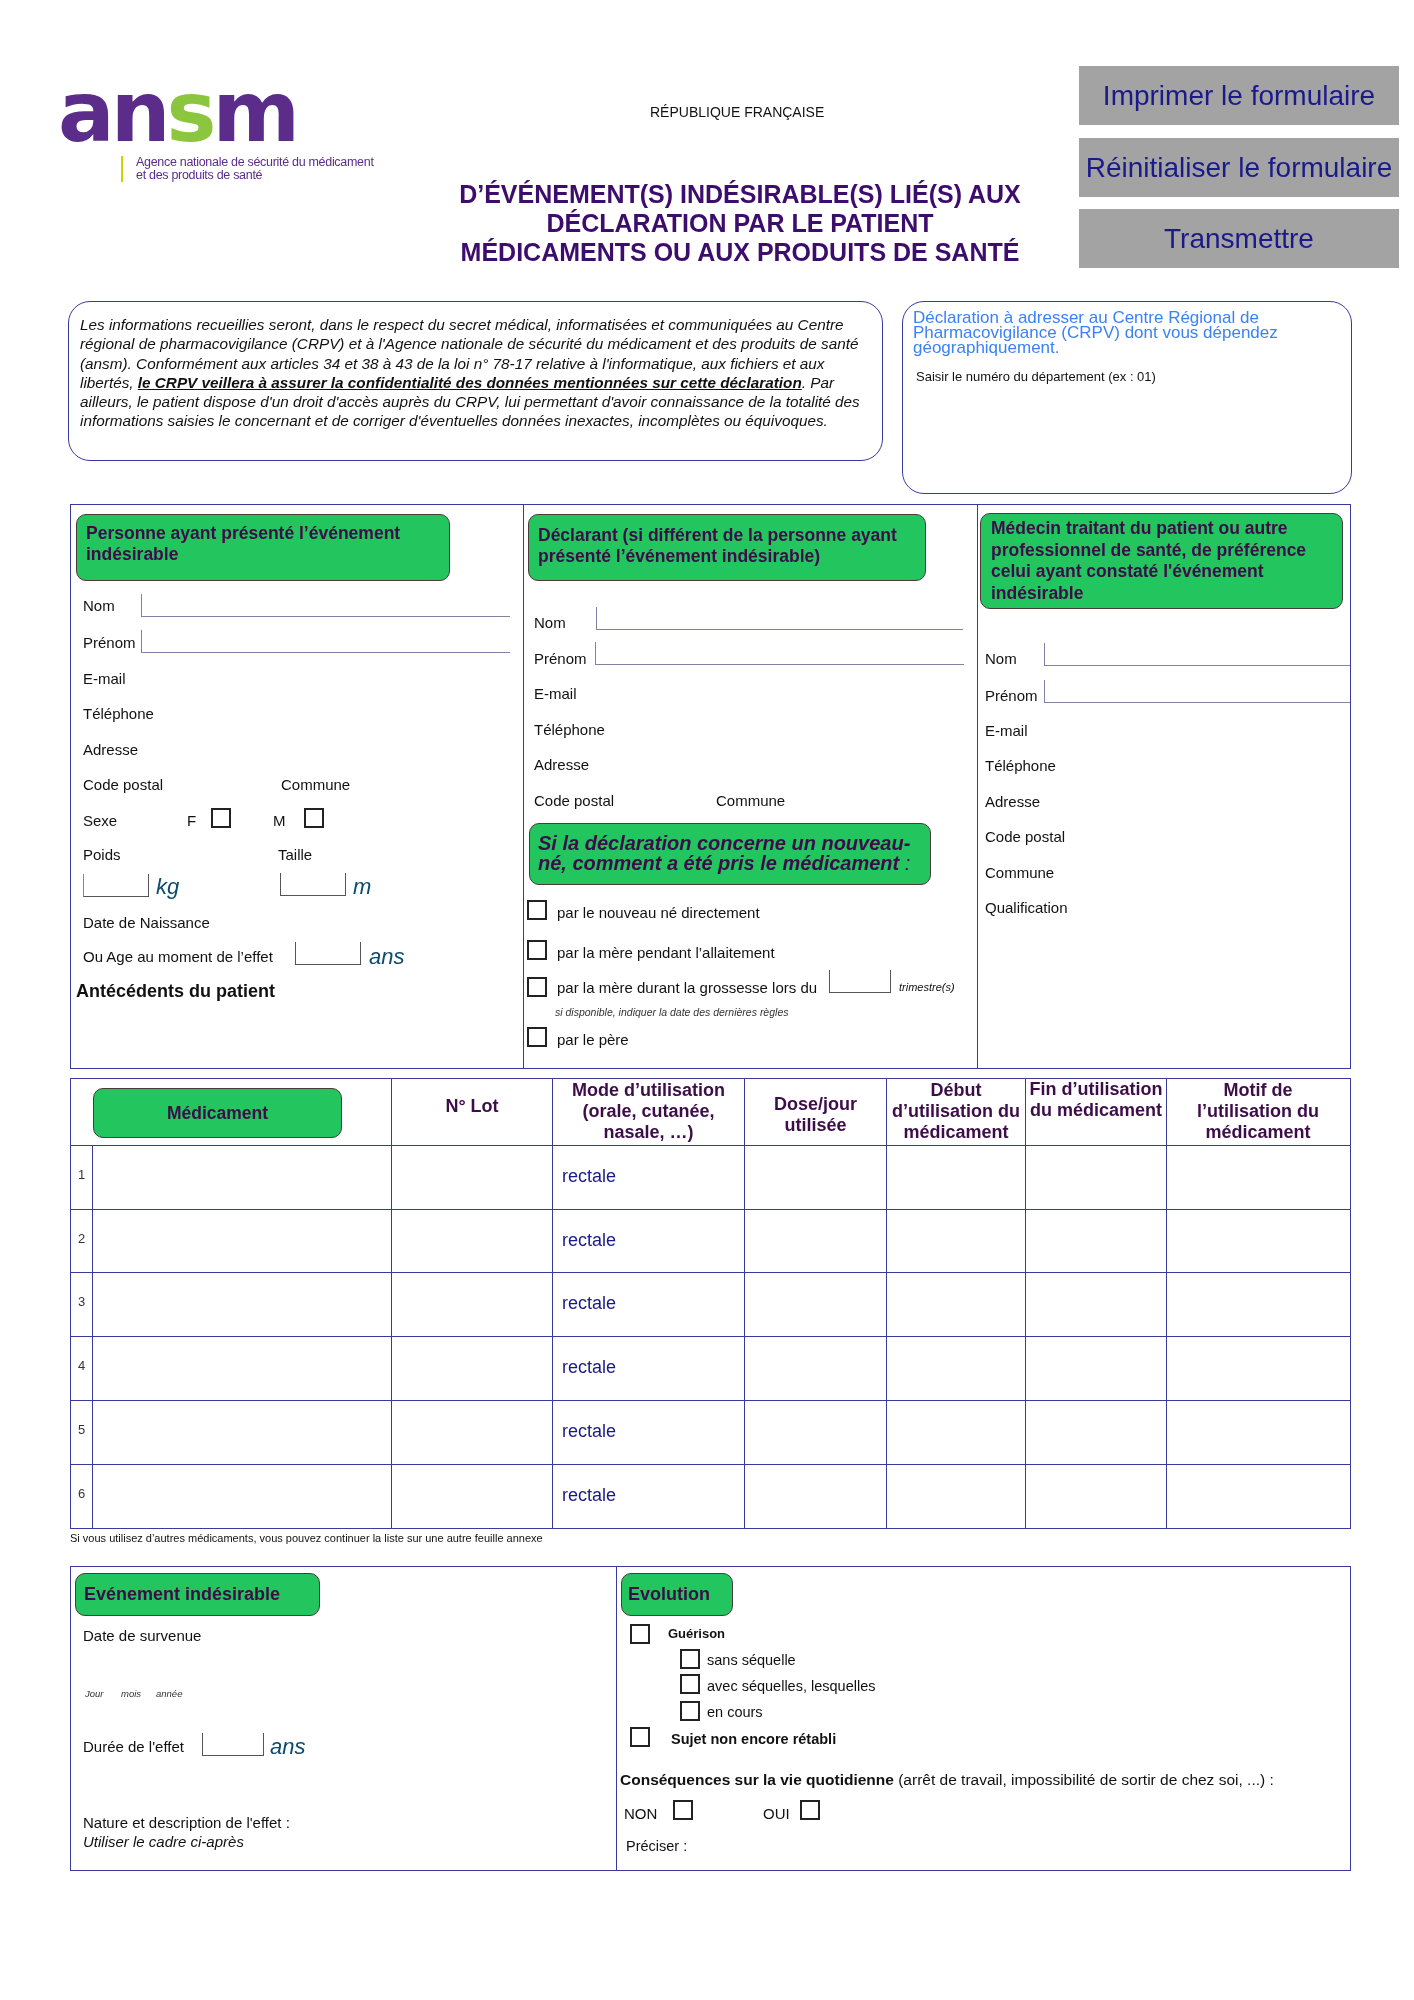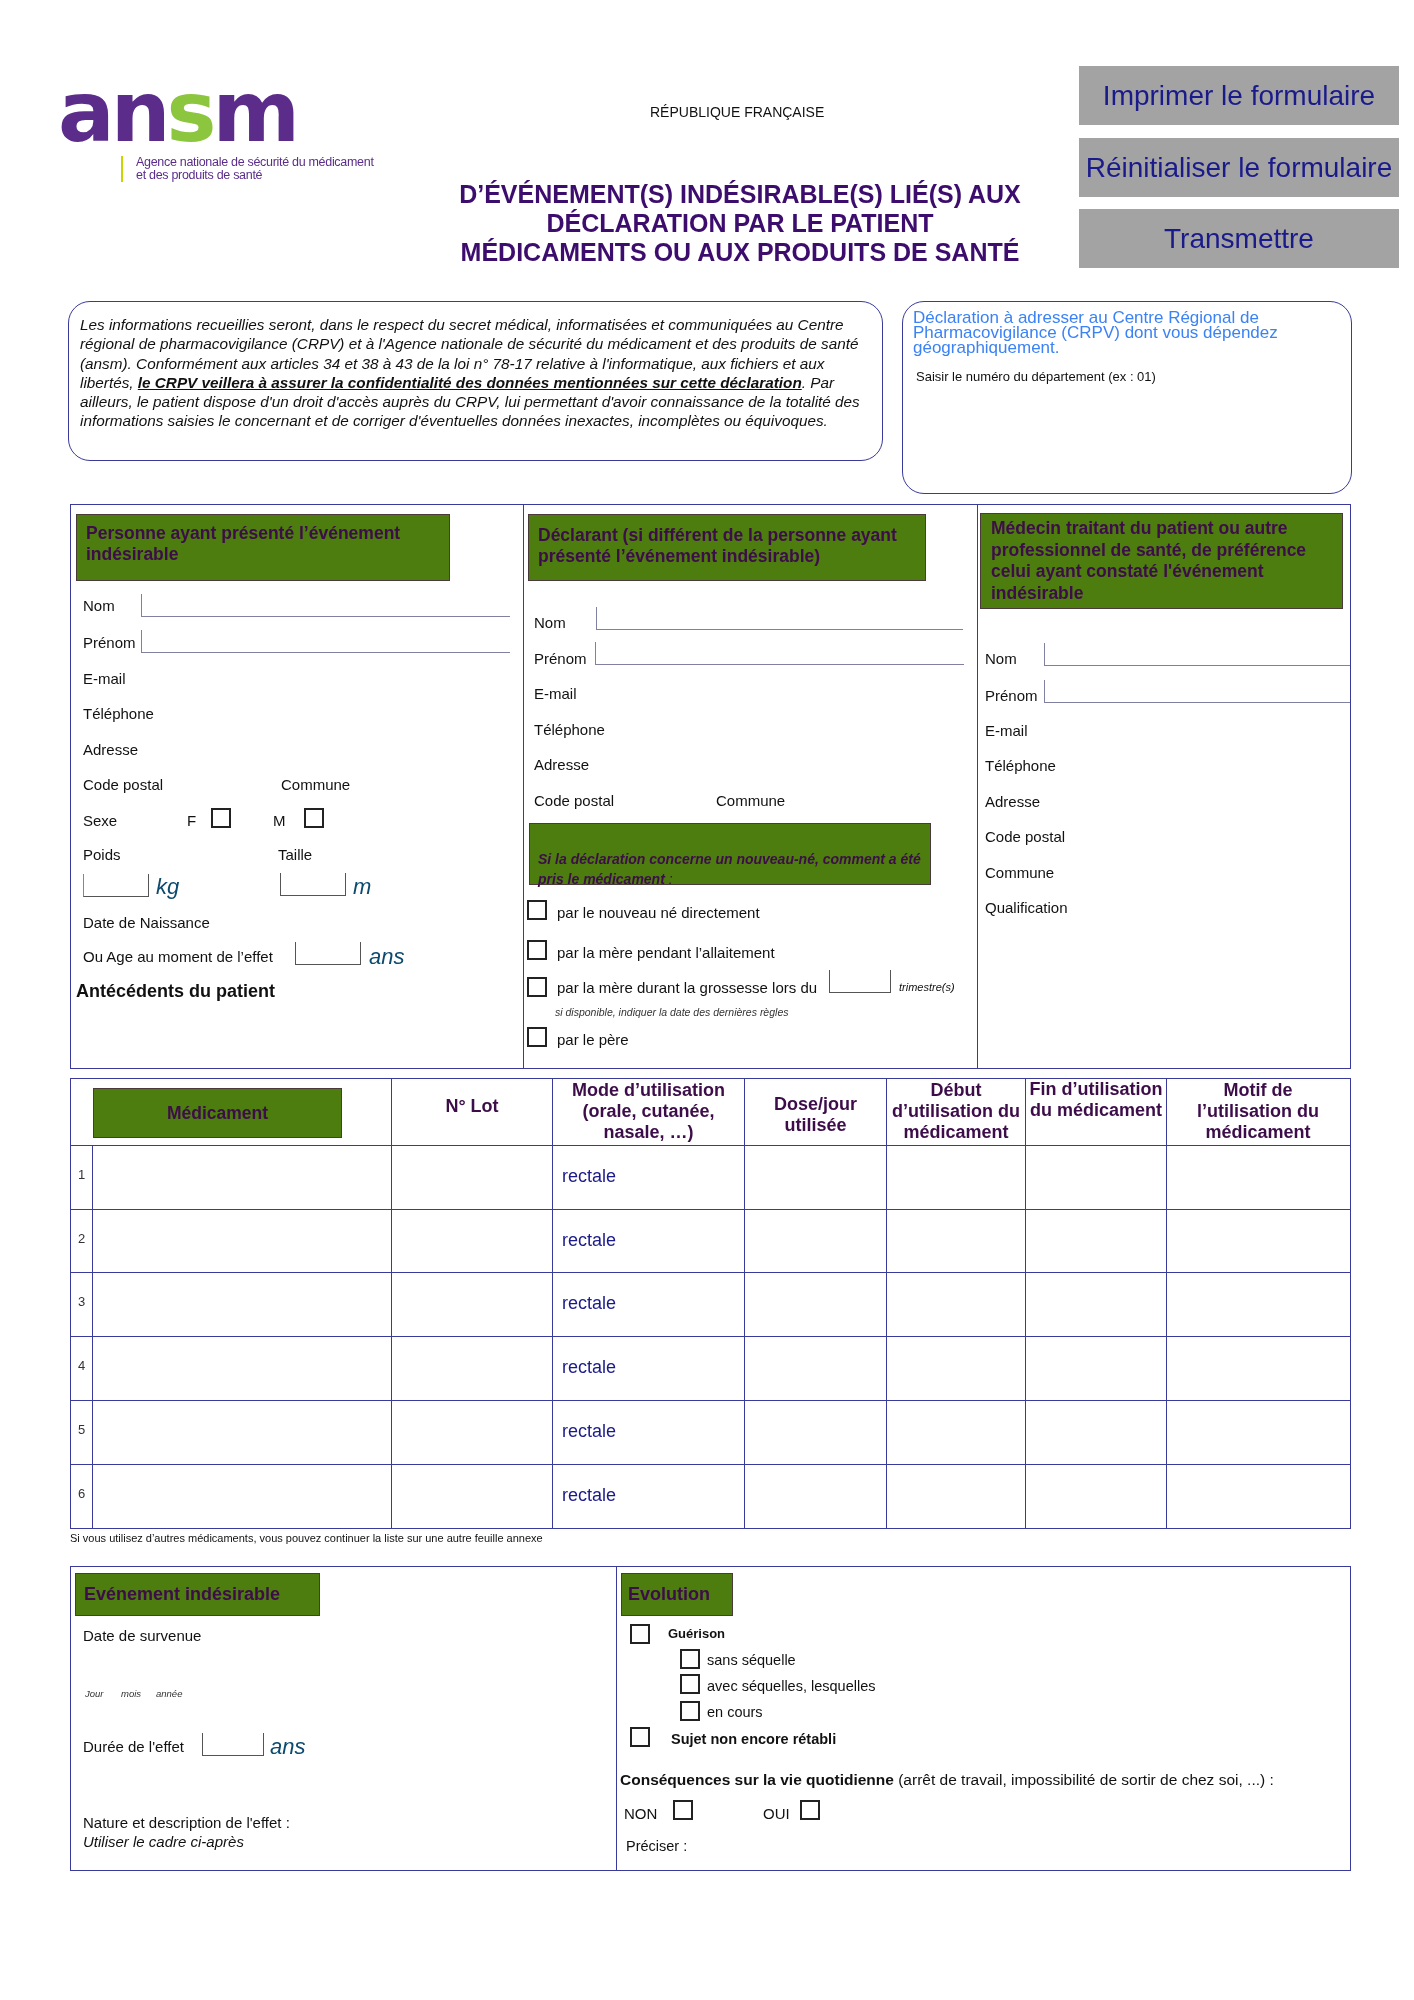--- a/index.html
+++ b/index.html
@@ -25,21 +25,21 @@
   .privacy { left:68px; top:301px; width:815px; height:160px; padding:13px 10px 0 11px; box-sizing:border-box;
              font-style:italic; font-size:15.3px; line-height:19.3px; color:#111; }
   .privacy b { text-decoration:underline; }
   .crpv { left:902px; top:301px; width:450px; height:193px; padding:8px 10px; box-sizing:border-box; }
   .crpv-text { font-size:17px; line-height:15px; color:#3b82f6; }
   .crpv-hint { font-size:13px; margin-top:14px; padding-left:3px; }
   
   .frame { border:1.5px solid #3a3a9a; }
   .vline { position:absolute; width:0; border-left:1.5px solid #3a3a9a; }
   .hline { position:absolute; height:0; border-top:1.5px solid #3a3a9a; }
-  .ybox { position:absolute; background:#4d7c0f; border:1.5px solid #4a3a3a; border-radius:0;
+  .ybox { position:absolute; background:#22c55e; border:1.5px solid #4a3a3a; border-radius:10px;
           color:#3d0d4a; font-weight:bold; font-size:17.5px; line-height:21px; padding:8px 9px; box-sizing:border-box; }
   .lbl { position:absolute; font-size:15px; color:#111; white-space:nowrap; }
   .unit { position:absolute; font-size:22px; color:#0c4a6e;font-style:italic; }
   .uline { position:absolute; border-bottom:1.5px solid #8080a0; border-left:1.5px solid #8080a0; height:22px; }
   .smallbox { position:absolute; border-bottom:1.5px solid #555; border-left:1.5px solid #555; border-right:1.5px solid #555; height:22px; }
   .cb { position:absolute; width:20px; height:20px; border:2px solid #222; box-sizing:border-box; background:#fff; cursor:pointer; }
   
   .th { position:absolute; color:#3d0d4a; font-weight:bold; font-size:18px; line-height:21px; text-align:center; }
   .rownum { position:absolute; font-size:13px; color:#333; }
   .mode { position:absolute; font-size:18px; color:#1a1a8a; }
@@ -122,21 +122,21 @@
 <div style="position:absolute;left:595px;top:680px;width:368px;height:24px;"></div>
 <div class="lbl" style="left:534px;top:721px;">Téléphone</div>
 <div style="position:absolute;left:630px;top:716px;width:333px;height:24px;"></div>
 <div class="lbl" style="left:534px;top:756px;">Adresse</div>
 <div style="position:absolute;left:610px;top:751px;width:353px;height:24px;"></div>
 <div class="lbl" style="left:534px;top:792px;">Code postal</div>
 <div style="position:absolute;left:625px;top:787px;width:85px;height:24px;"></div>
 <div class="lbl" style="left:716px;top:792px;">Commune</div>
 <div style="position:absolute;left:795px;top:787px;width:168px;height:24px;"></div>
 
-<div class="ybox" style="left:529px;top:823px;width:402px;height:62px;font-style:italic;font-size:14px;line-height:20px;padding:25px 8px;"><span>Si la déclaration concerne un nouveau-né, comment a été pris le médicament</span><span style="font-weight:normal;"> :</span></div>
+<div class="ybox" style="left:529px;top:823px;width:402px;height:62px;font-style:italic;font-size:20px;line-height:20px;padding:9px 8px;"><span>Si la déclaration concerne un nouveau-né, comment a été pris le médicament</span><span style="font-weight:normal;"> :</span></div>
 <div class="cb" style="left:527px;top:900px;"></div>
 <div class="lbl" style="left:557px;top:904px;">par le nouveau né directement</div>
 <div class="cb" style="left:527px;top:940px;"></div>
 <div class="lbl" style="left:557px;top:944px;">par la mère pendant l’allaitement</div>
 <div class="cb" style="left:527px;top:977px;"></div>
 <div class="lbl" style="left:557px;top:979px;">par la mère durant la grossesse lors du</div>
 <div class="smallbox" style="left:829px;top:970px;width:60px;"></div>
 <div class="lbl" style="left:899px;top:981px;font-size:11px;font-style:italic;">trimestre(s)</div>
 <div class="tiny" style="left:555px;top:1006px;">si disponible, indiquer la date des dernières règles</div>
 <div class="cb" style="left:527px;top:1027px;"></div>

